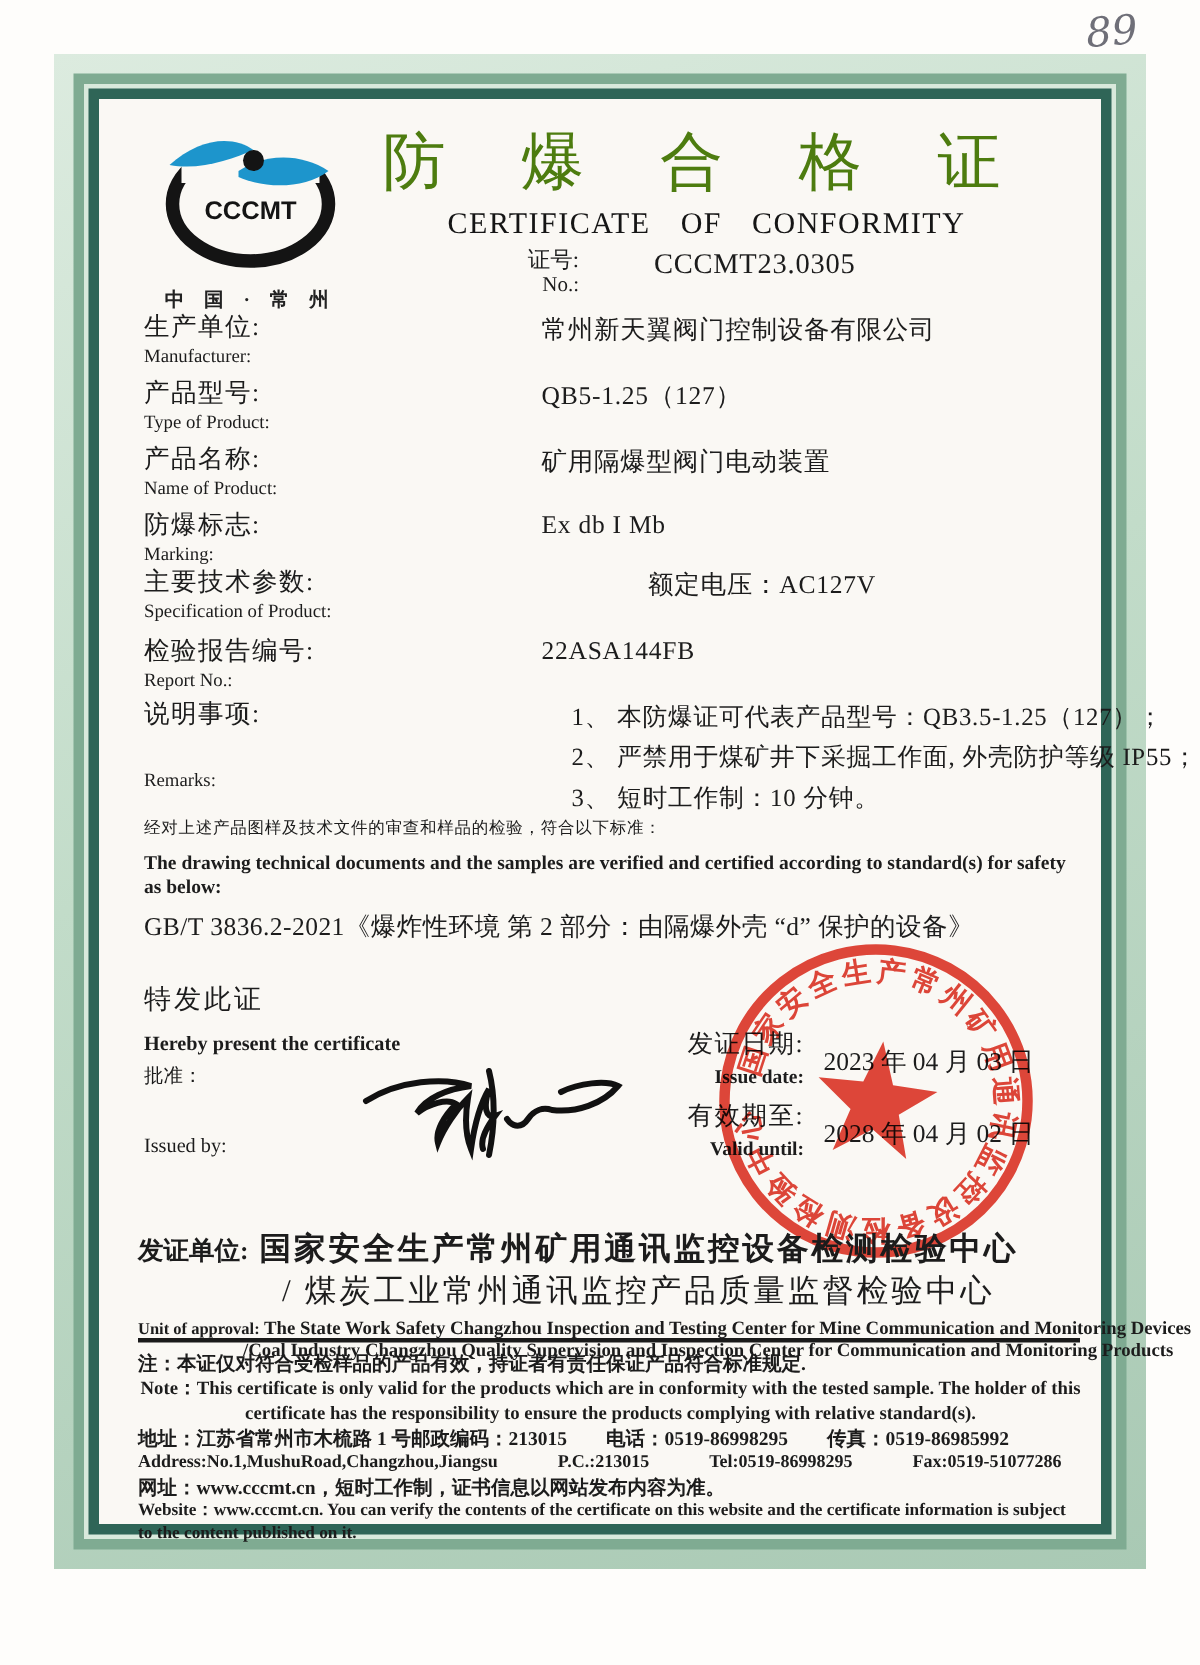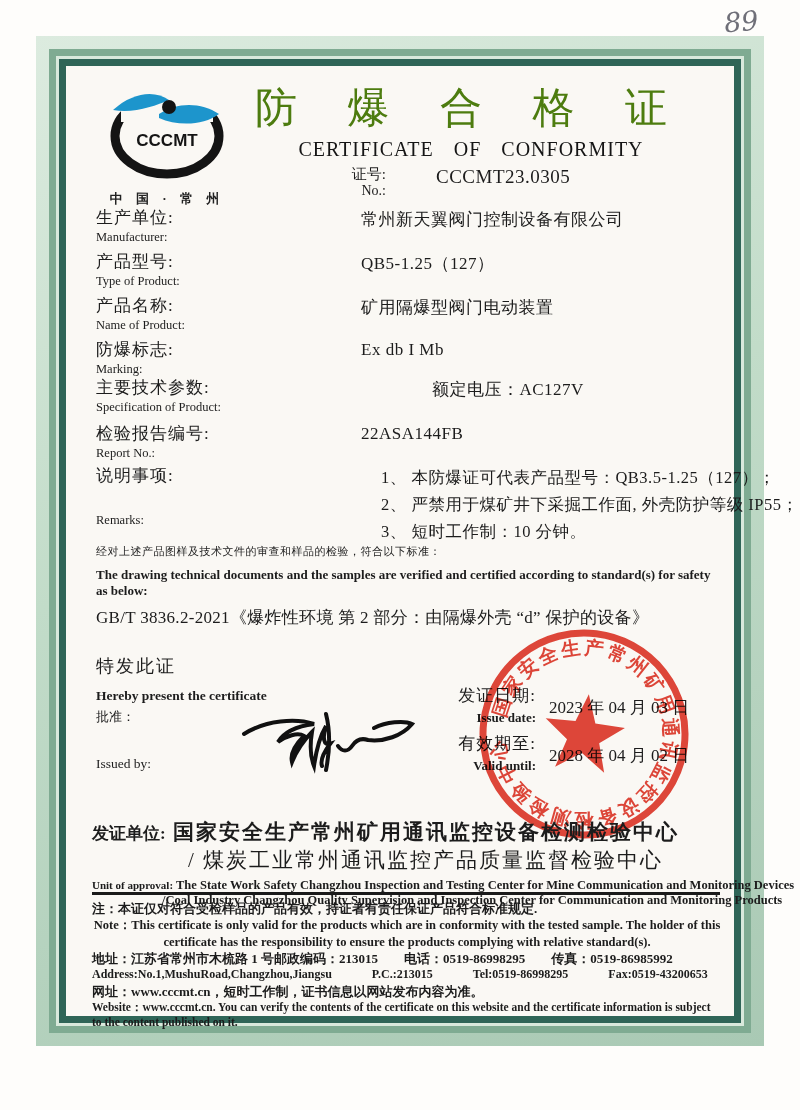--- a/index.html
+++ b/index.html
@@ -224,21 +224,21 @@
         <div class="nt-en">Note：This certificate is only valid for the products which are in conformity with the tested sample. The holder of this certificate has the responsibility to ensure the products complying with relative standard(s).</div>
         <div class="nt-addr">
           <span>地址：江苏省常州市木梳路 1 号邮政编码：213015</span>
           <span>电话：0519-86998295</span>
           <span>传真：0519-86985992</span>
         </div>
         <div class="nt-addr-en">
           <span>Address:No.1,MushuRoad,Changzhou,Jiangsu</span>
           <span>P.C.:213015</span>
           <span>Tel:0519-86998295</span>
-          <span>Fax:0519-43200653</span>
+          <span>Fax:0519-51077286</span>
         </div>
         <div class="nt-web-cn">网址：www.cccmt.cn，短时工作制，证书信息以网站发布内容为准。</div>
         <div class="nt-web-en">Website：www.cccmt.cn. You can verify the contents of the certificate on this website and the certificate information is subject to the content published on it.</div>
       </div>
 
     </div>
    </div>
   </div>
  </div>
 </div>

